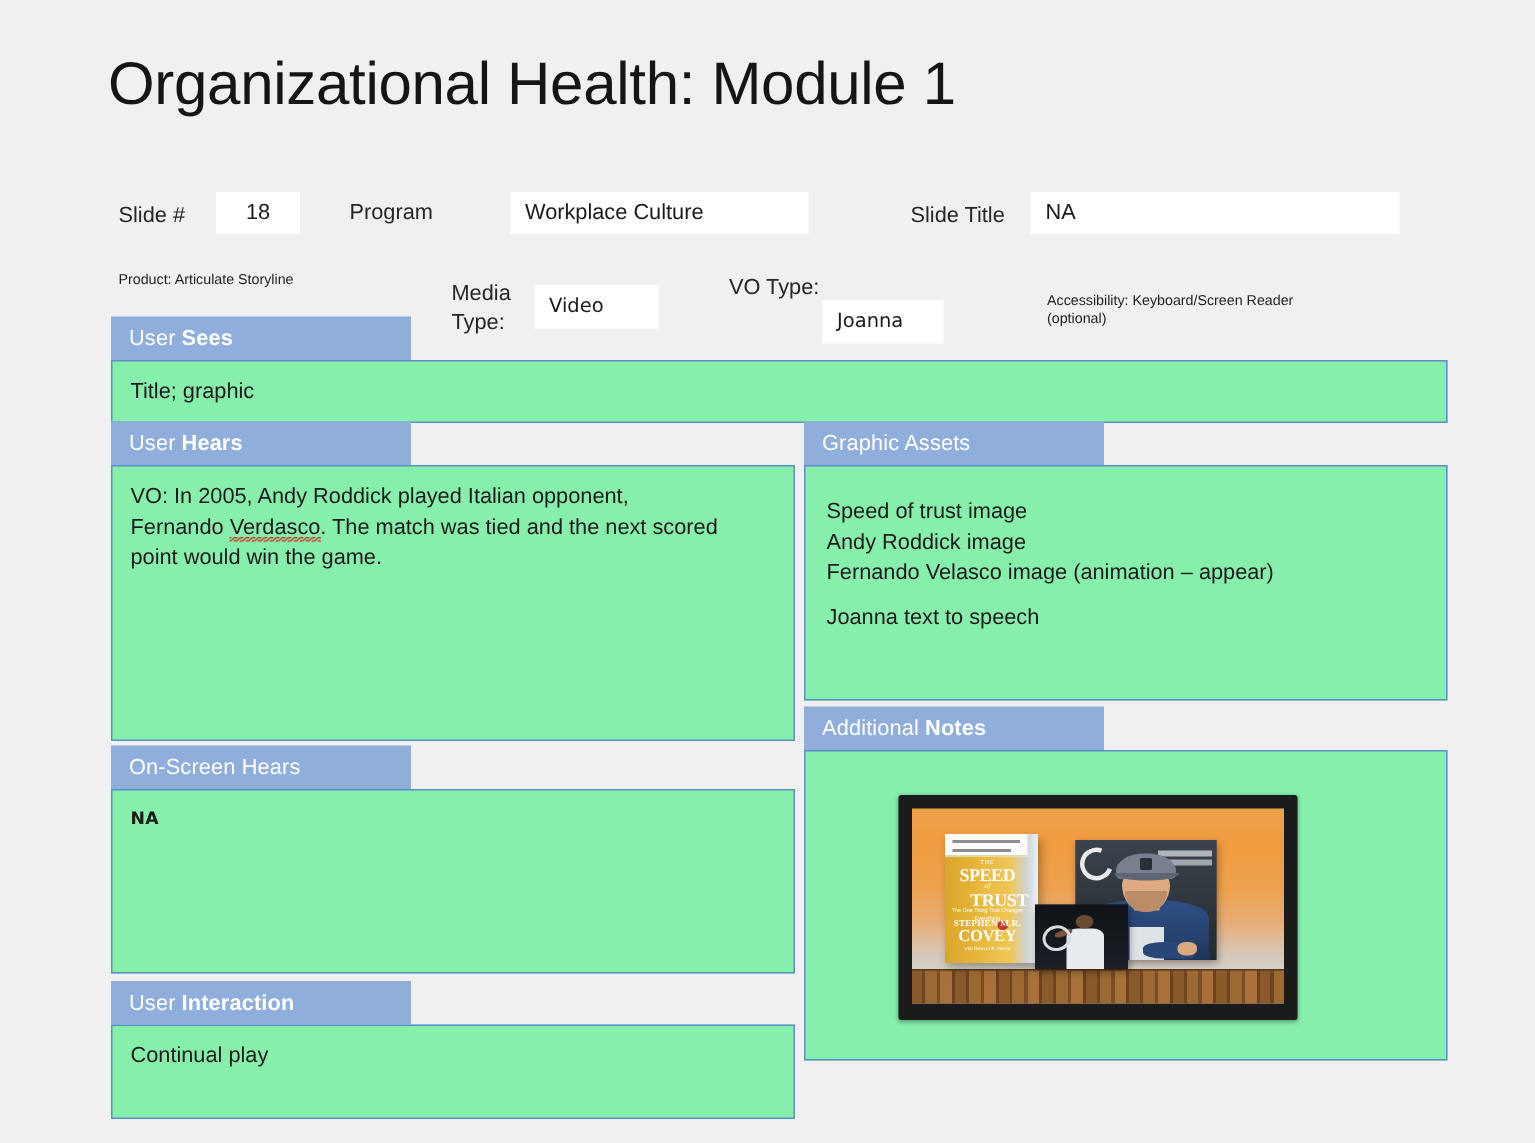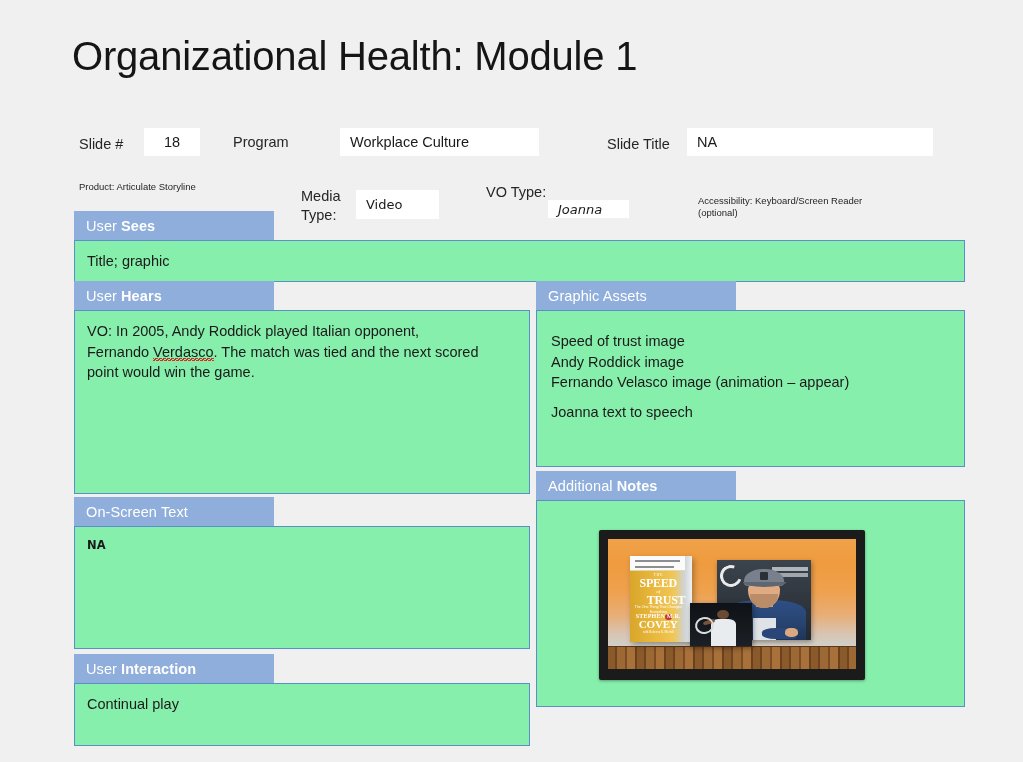--- a/index.html
+++ b/index.html
@@ -353,21 +353,21 @@
 
   <div class="tiny-note" style="left:79px; top:181px;">Product: Articulate Storyline</div>
 
   <div class="field-label" style="left:301px; top:187px; line-height:1.25;">Media</div>
   <div class="field-label" style="left:301px; top:206px; line-height:1.25;">Type:</div>
 
   <div class="field-box altfont" style="left:356px; top:190px; width:83px; height:29px;">Video</div>
 
   <div class="field-label" style="left:473px; top:184px;margin-left:13px;">VO Type:</div>
 
-  <div class="field-box altfont" style="left:548px; top:200px; width:81px; height:18px;font-style:italic;">Joanna</div>
+  <div class="field-box altfont" style="left:548px; top:200px; width:81px; height:29px;">Joanna</div>
 
   <div class="tiny-note" style="left:698px; top:195px;">Accessibility: Keyboard/Screen Reader</div>
   <div class="tiny-note" style="left:698px; top:207px;">(optional)</div>
 
   <div class="sec-header" style="left:74px; top:211px; width:200px; height:29px;">
     <span class="thin">User</span>
     <span class="sp"></span>
     <span class="b">Sees</span>
   </div>
 
@@ -457,21 +457,21 @@
           <div class="pt-arm"></div>
           <div class="pt-racquet"></div>
         </div>
 
       </div>
     </div>
 
   </div>
 
   <div class="sec-header" style="left:74px; top:497px; width:200px; height:29px;">
-    <span class="thin">On-Screen Text</span>
+    <span class="thin">On-Screen Hears</span>
   </div>
 
   <div class="sec-body altfont" style="left:74px; top:526px; width:456px; height:123px;">
     <div class="line">NA</div>
   </div>
 
   <div class="sec-header" style="left:74px; top:654px; width:200px; height:29px;">
     <span class="thin">User</span>
     <span class="sp"></span>
     <span class="b">Interaction</span>

